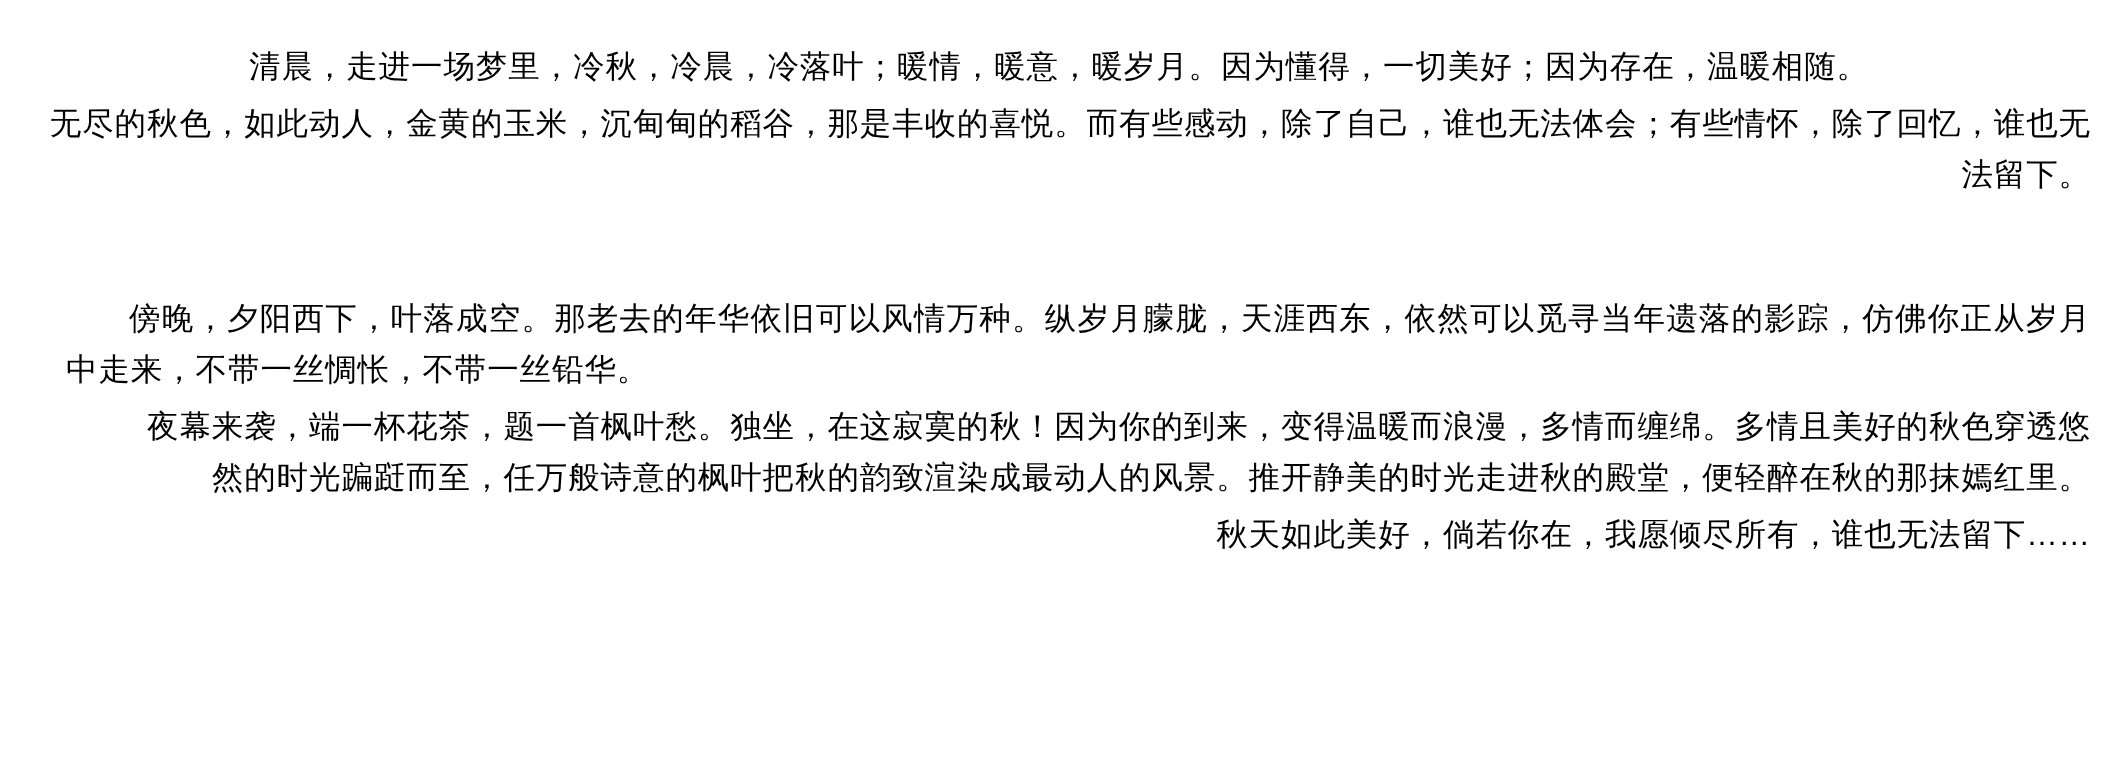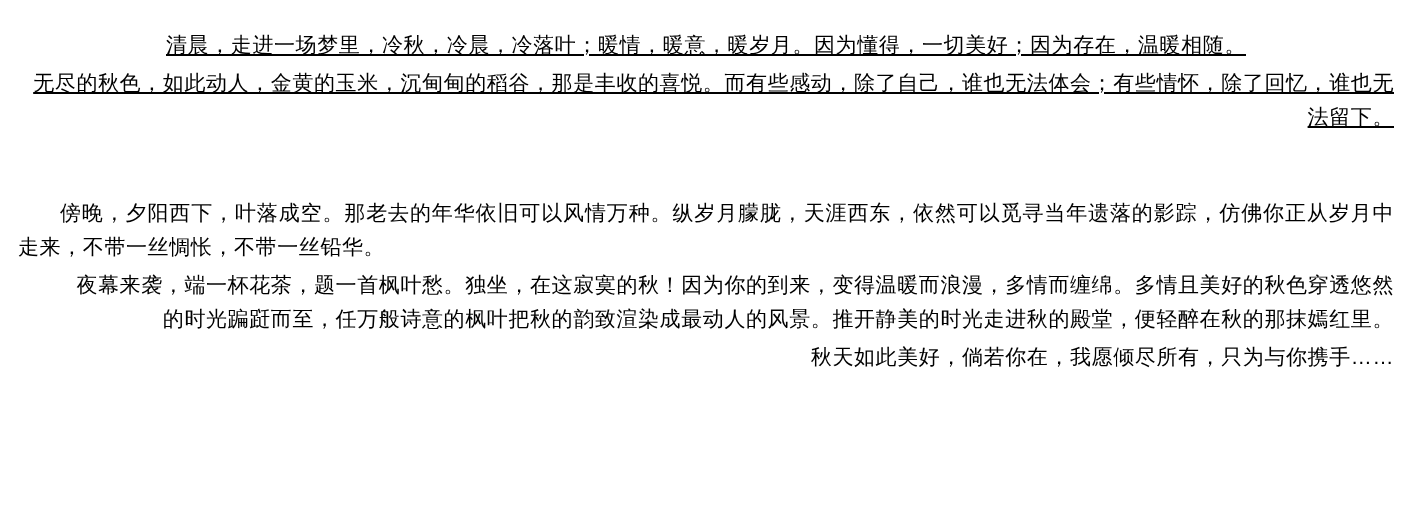--- a/index.html
+++ b/index.html
@@ -23,24 +23,24 @@
   .para {
     font-size: 21px;
     line-height: 34px;
     letter-spacing: 0.6px;
     margin: 0;
     text-align: justify;
     text-justify: inter-ideograph;
   }
   .center {
     text-align: center;
-    text-decoration: underline;
   }
   .indent {
     text-indent: 2em;
+    margin-left: 26px;
   }
   .block-top {
     margin-bottom: 0;
   }
   .spacer {
     height: 62px;
   }
   .p-gap {
     margin-top: 4px;
     text-align: right;
@@ -54,15 +54,15 @@
   <p class="para center block-top">清晨，走进一场梦里，冷秋，冷晨，冷落叶；暖情，暖意，暖岁月。因为懂得，一切美好；因为存在，温暖相随。</p>
 
   <p class="para center p-gap">无尽的秋色，如此动人，金黄的玉米，沉甸甸的稻谷，那是丰收的喜悦。而有些感动，除了自己，谁也无法体会；有些情怀，除了回忆，谁也无法留下。</p>
 
   <div class="spacer"></div>
 
   <p class="para indent">傍晚，夕阳西下，叶落成空。那老去的年华依旧可以风情万种。纵岁月朦胧，天涯西东，依然可以觅寻当年遗落的影踪，仿佛你正从岁月中走来，不带一丝惆怅，不带一丝铅华。</p>
 
   <p class="para indent p-gap">夜幕来袭，端一杯花茶，题一首枫叶愁。独坐，在这寂寞的秋！因为你的到来，变得温暖而浪漫，多情而缠绵。多情且美好的秋色穿透悠然的时光蹁跹而至，任万般诗意的枫叶把秋的韵致渲染成最动人的风景。推开静美的时光走进秋的殿堂，便轻醉在秋的那抹嫣红里。</p>
 
-  <p class="para indent p-gap">秋天如此美好，倘若你在，我愿倾尽所有，只为与你携手……</p>
+  <p class="para indent p-gap">秋天如此美好，倘若你在，我愿倾尽所有，谁也无法留下……</p>
 
 </div>
 
 </body></html>

